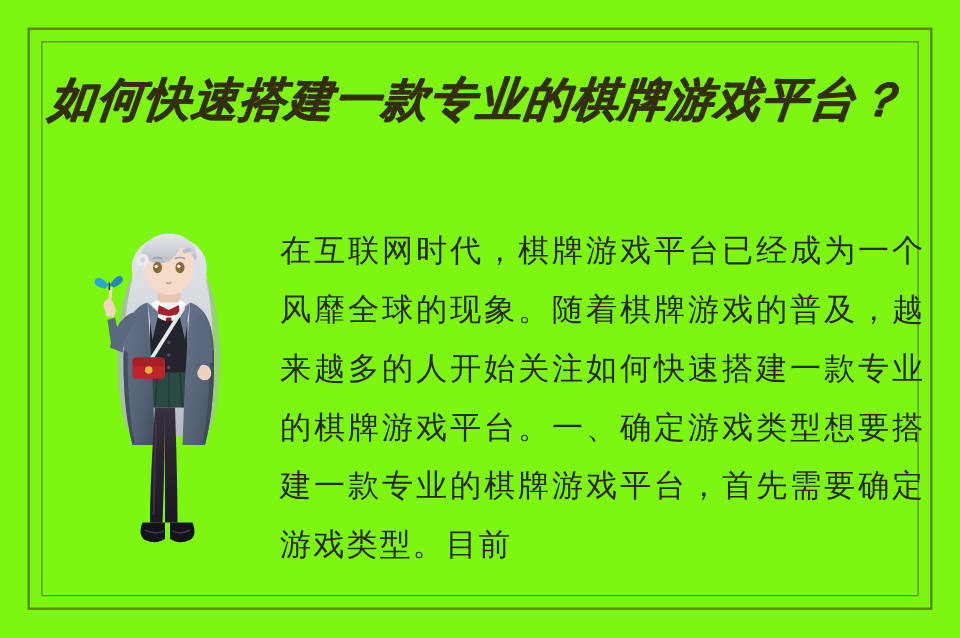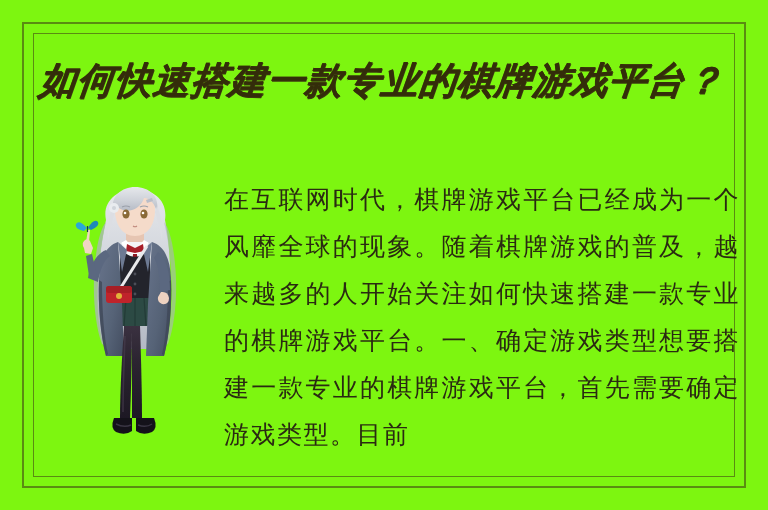--- a/index.html
+++ b/index.html
@@ -57,21 +57,21 @@
     word-break: break-all;
   }
 
   
   .body-text {
     position: absolute;
     left: 224px;
     top: 178px;
     width: 516px;
     color: #2a2a12;
-    font-family: Liberation Mono, monospace;
+    font-family: Liberation Serif, serif;
     font-size: 25px;
     line-height: 47px;
     letter-spacing: 1.5px;
     text-align: justify;
     word-break: break-all;
   }
 
   
   .figure {
     position: absolute;

